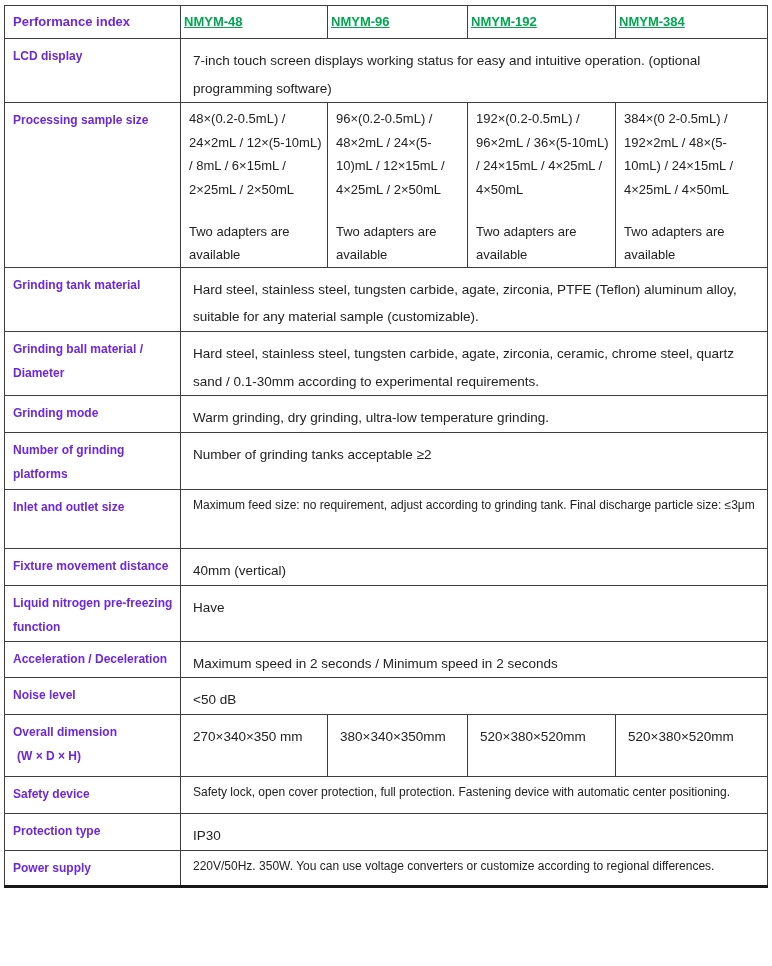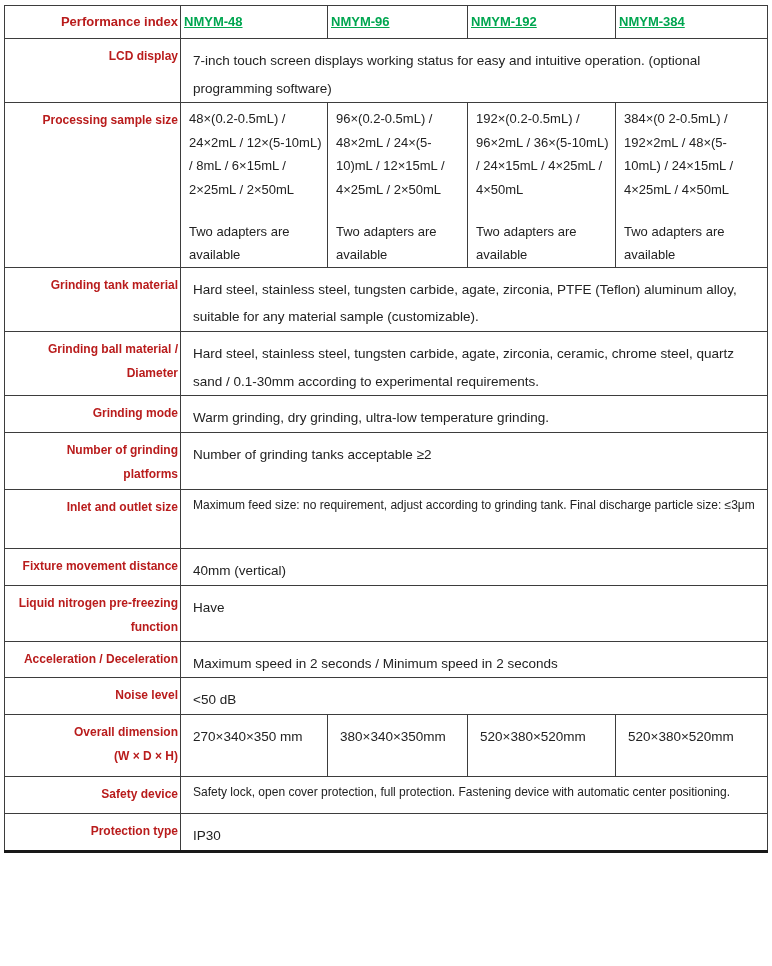--- a/index.html
+++ b/index.html
@@ -24,22 +24,22 @@
   }
   td,th{
     border:1px solid var(--border-color);
     vertical-align:top;
     overflow:hidden;
   }
   th.label, td.label{
     font-weight:bold;
     font-size:12px;
     line-height:2;
-    color:#b91c1c;
-    text-align:right;
+    color:#6d28d9;
+    text-align:left;
     padding:5px 2px 0 8px;
   }
   th.model{
     font-weight:bold;
     font-size:13px;
     color:var(--brand-green);
     text-align:left;
     padding:7px 2px 0 3px;
     line-height:1.4;
     text-decoration:underline;
@@ -54,21 +54,21 @@
     font-size:12px;
     line-height:2.3;
     padding-top:2px;
   }
   td.content.sample{
     font-size:13px;
     line-height:1.8;
     padding:4px 5px 0 8px;
   }
   .note{margin-top:19px;}
-  .label2{padding-left:4px;margin-left:36px;}
+  .label2{padding-left:4px;}
 </style>
 </head>
 <body>
 
 <div class="wrap">
 <table class="spec">
   <colgroup>
     <col style="width:176px">
         <col style="width:147px">
         <col style="width:140px">
@@ -171,15 +171,19 @@
     <tr style="height:37px">
       <td class="label">Safety device</td>
       <td class="content small" colspan="4">Safety lock, open cover protection, full protection. Fastening device with automatic center positioning.</td>
     </tr>
 
     <tr style="height:37px">
       <td class="label">Protection type</td>
       <td class="content" colspan="4">IP30</td>
     </tr>
 
+    <tr style="height:36px">
+      <td class="label">Power supply</td>
+      <td class="content small" colspan="4">220V/50Hz. 350W. You can use voltage converters or customize according to regional differences.</td>
+    </tr>
   </tbody>
 </table>
 </div>
 
 </body></html>

